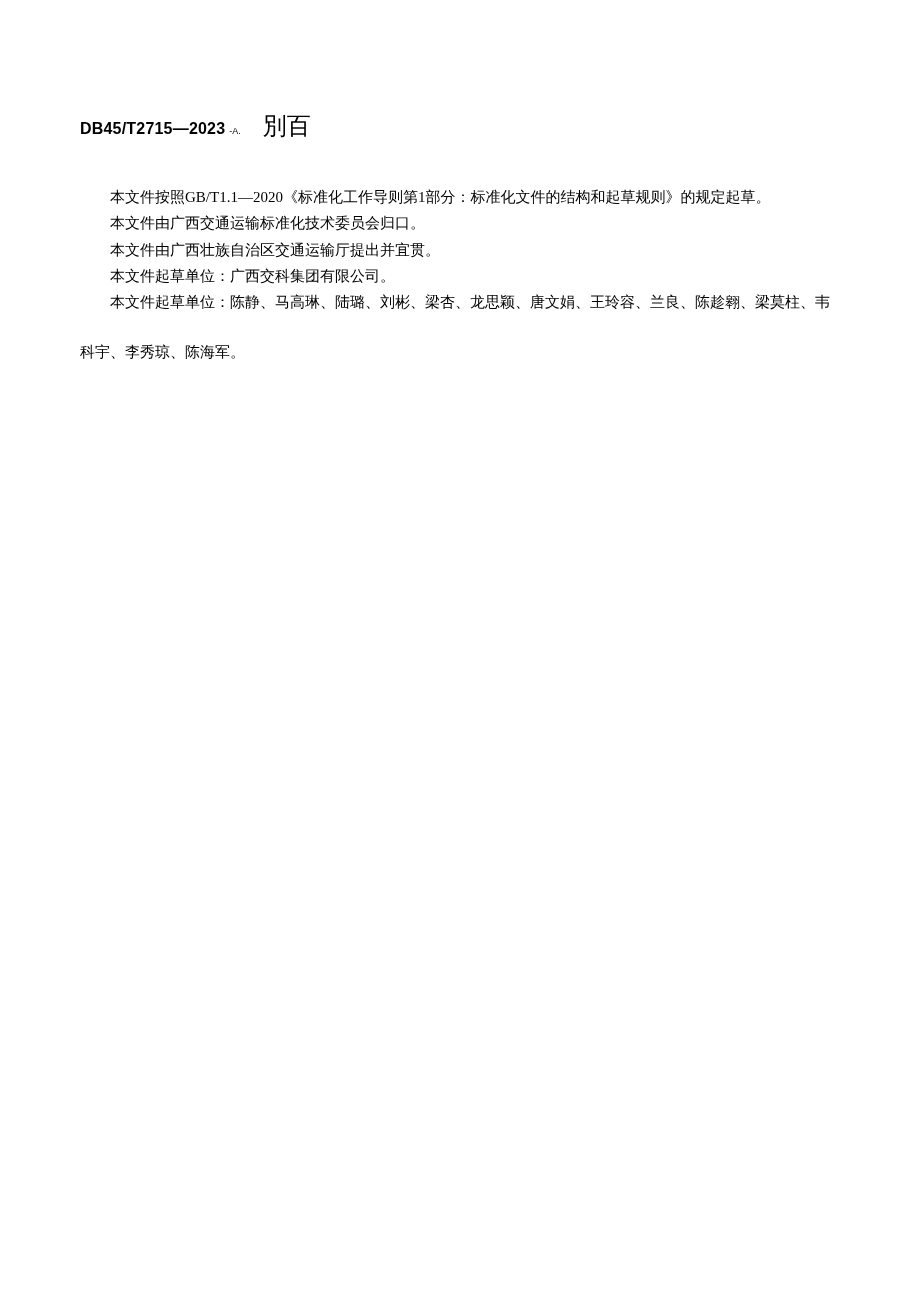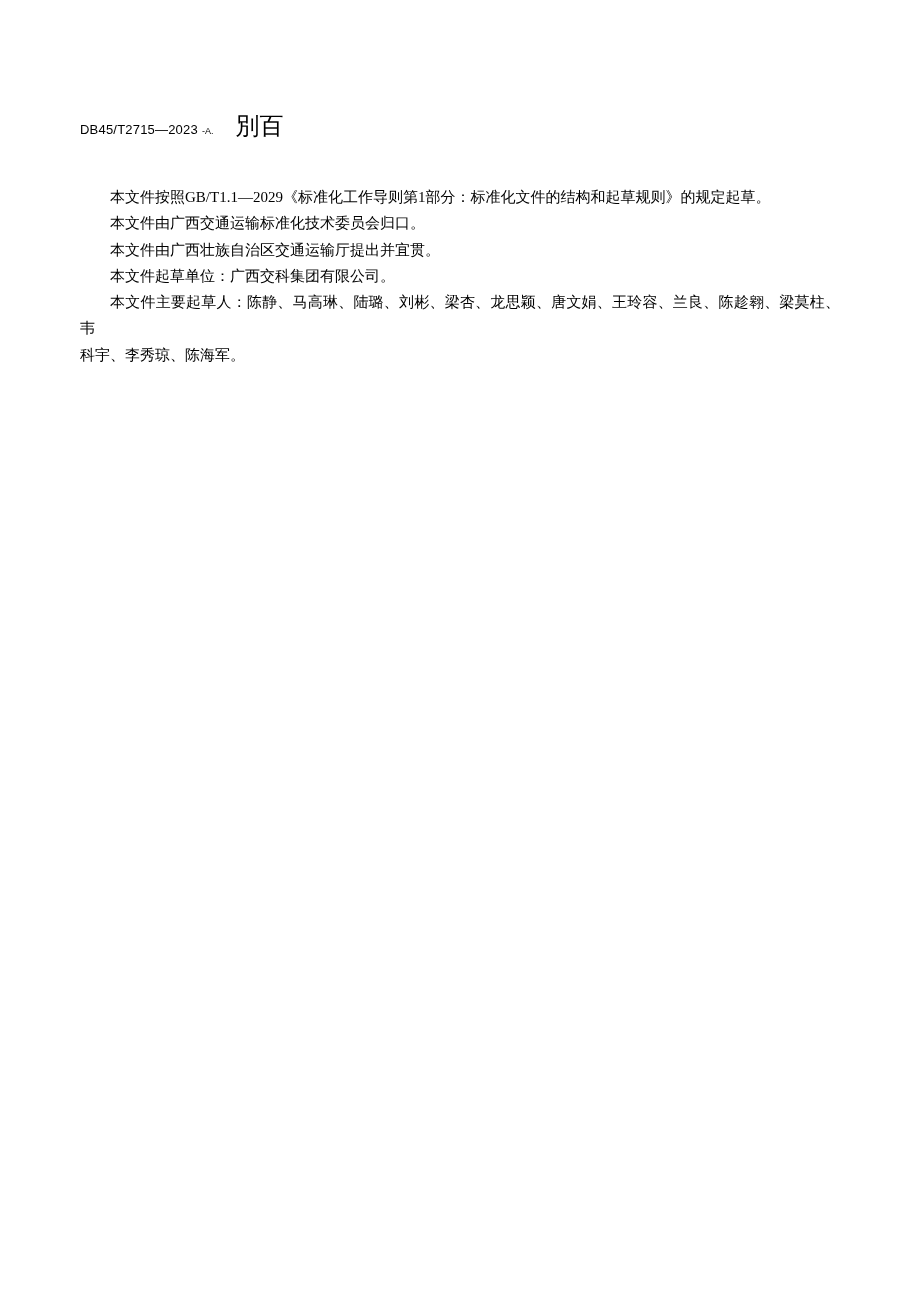--- a/index.html
+++ b/index.html
@@ -16,22 +16,22 @@
     padding: 110px 80px 80px 80px;
     position: relative;
   }
   .header {
     display: flex;
     align-items: baseline;
     gap: 4px;
     margin-bottom: 42px;
   }
   .std-code {
-    font-size: 13px;
-    font-weight: normal;
+    font-size: 16px;
+    font-weight: bold;
     font-family: Arial, sans-serif;
     letter-spacing: 0.2px;
   }
   .std-small {
     font-size: 9px;
     font-family: Arial, sans-serif;
   }
   .title-chars {
     font-size: 24px;
     font-family: Liberation Serif, serif;
@@ -43,35 +43,36 @@
   }
   .para {
     text-indent: 2em;
     text-align: justify;
     text-justify: inter-ideograph;
   }
   .para-cont {
     text-indent: 0;
     text-align: justify;
     text-justify: inter-ideograph;
+    margin-top: 24px;
   }
 </style>
 </head>
 <body>
 
 <div class="page">
 
   <div class="header">
     <span class="std-code">DB45/T2715—2023</span>
     <span class="std-small">-A.</span>
     <span class="title-chars">別百</span>
   </div>
 
   <div class="content">
-    <p class="para">本文件按照GB/T1.1—2029《标准化工作导则第1部分：标准化文件的结构和起草规则》的规定起草。</p>
+    <p class="para">本文件按照GB/T1.1—2020《标准化工作导则第1部分：标准化文件的结构和起草规则》的规定起草。</p>
     <p class="para">本文件由广西交通运输标准化技术委员会归口。</p>
     <p class="para">本文件由广西壮族自治区交通运输厅提出并宜贯。</p>
     <p class="para">本文件起草单位：广西交科集团有限公司。</p>
-    <p class="para">本文件主要起草人：陈静、马高琳、陆璐、刘彬、梁杏、龙思颖、唐文娟、王玲容、兰良、陈趁翱、梁莫柱、韦</p>
+    <p class="para">本文件起草单位：陈静、马高琳、陆璐、刘彬、梁杏、龙思颖、唐文娟、王玲容、兰良、陈趁翱、梁莫柱、韦</p>
     <p class="para-cont">科宇、李秀琼、陈海军。</p>
   </div>
 
 </div>
 
 </body></html>

